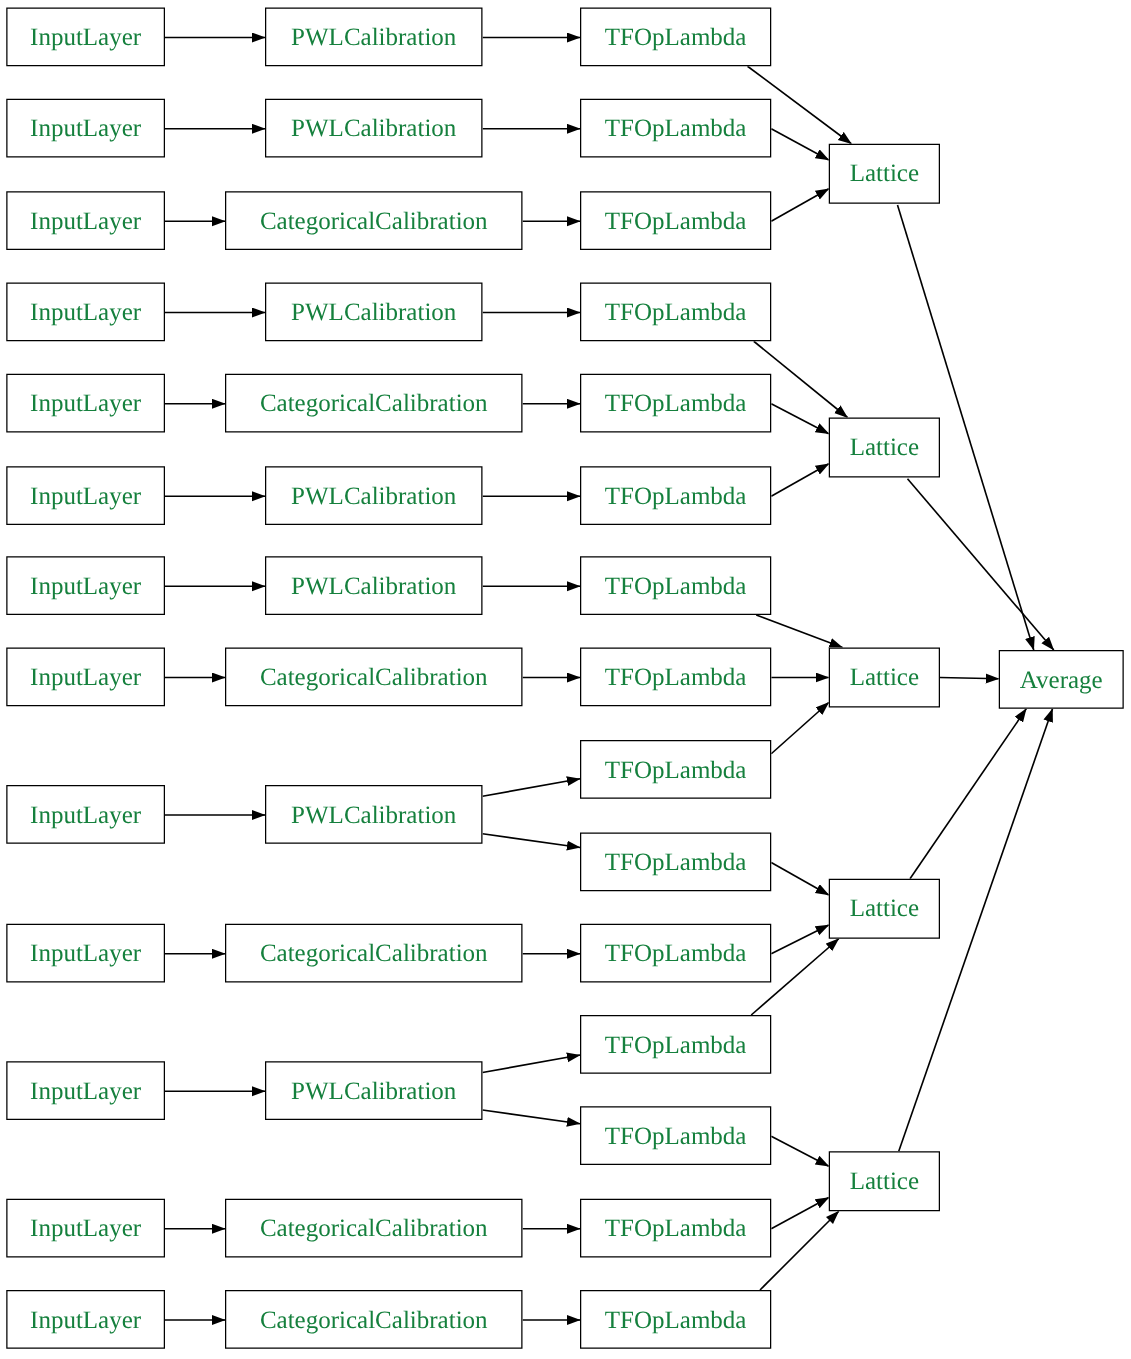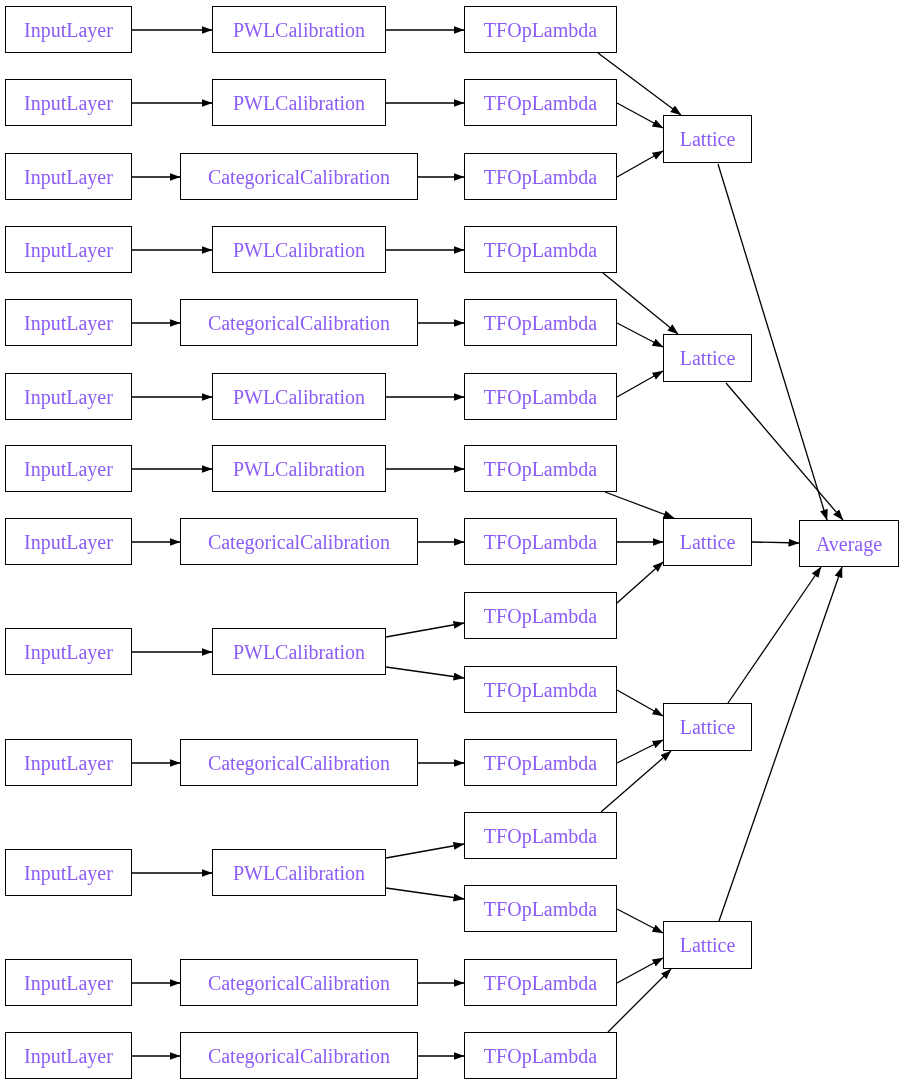--- a/index.html
+++ b/index.html
@@ -19,21 +19,21 @@
   .node {
     position: absolute;
     box-sizing: border-box;
     background: #ffffff;
     border: 1.5px solid #000000;
     display: flex;
     align-items: center;
     justify-content: center;
     font-size: 20px;
     line-height: 1;
-    color: #8b5cf6;
+    color: #15803d;
     white-space: nowrap;
   }
   .edge-layer line { stroke: #000000; stroke-width: 1.3; }
   .edge-layer marker path { fill: #000000; }
 </style>
 </head>
 <body>
 
 <div class="canvas">
   <svg class="edge-layer" width="905" height="1087" viewBox="0 0 905 1087" xmlns="http://www.w3.org/2000/svg">

